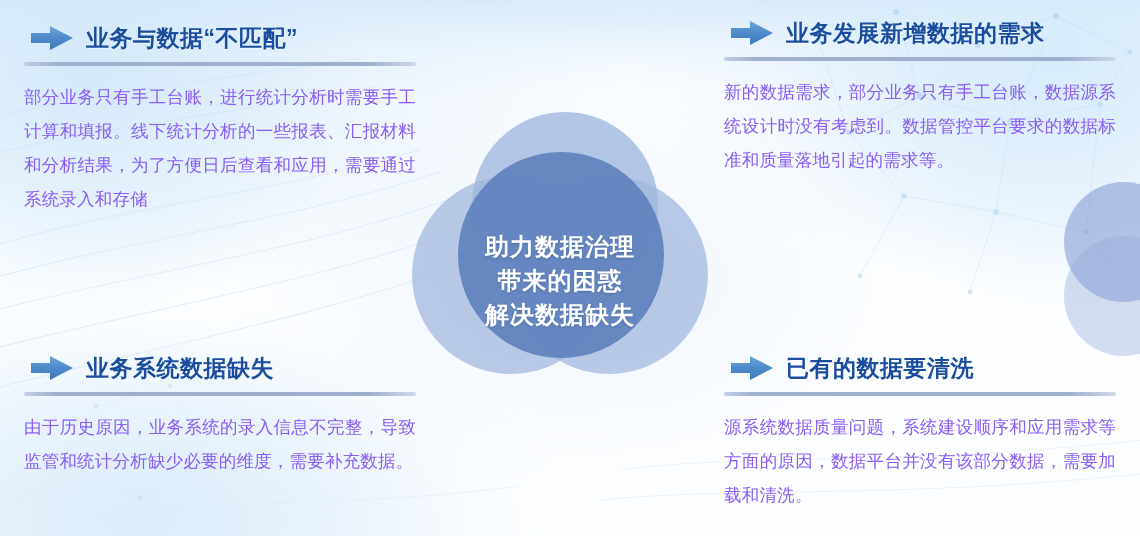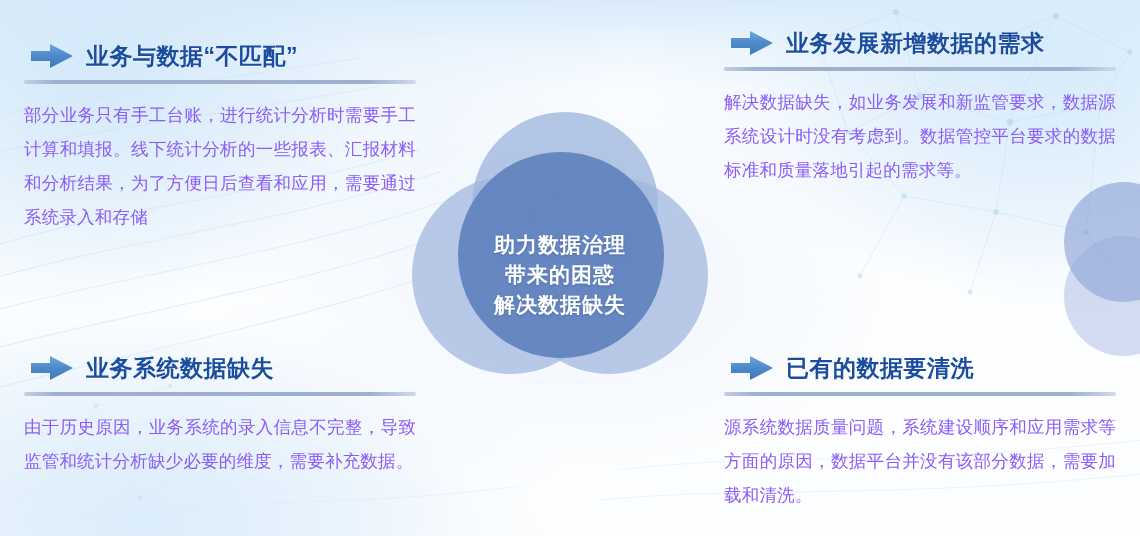--- a/index.html
+++ b/index.html
@@ -104,35 +104,35 @@
   .venn .c-left  { left: 0px;  top: 64px;  width: 198px; height: 198px; background: #9fb6dd; opacity: .72; }
   .venn .c-right { left: 98px; top: 64px;  width: 198px; height: 198px; background: #9fb6dd; opacity: .72; }
   .venn .c-core  { left: 46px; top: 40px;  width: 206px; height: 206px; background: #5f81bd; opacity: .92; }
 
   .venn-label {
     position: absolute;
     left: 0; right: 0;
     top: 118px;
     text-align: center;
     color: #ffffff;
-    font-size: 21px;
+    font-size: 24px;
     font-weight: bold;
     line-height: 1.42;
     letter-spacing: 1px;
     text-shadow: 0 1px 2px rgba(40,70,120,.35);
   }
   .venn-label span { display: block; }
 
   
   .panel {
     position: absolute;
     width: 392px;
   }
-  .panel.tl { left: 24px;  top: 36px; }
-  .panel.tr { left: 724px; top: 23px; }
+  .panel.tl { left: 24px;  top: 18px; }
+  .panel.tr { left: 724px; top: 13px; }
   .panel.bl { left: 24px;  top: 348px; }
   .panel.br { left: 724px; top: 348px; }
 
   .panel-head {
     display: flex;
     align-items: center;
     height: 40px;
   }
   .arrow-icon {
     width: 44px;
@@ -275,21 +275,21 @@
   </div>
 
   <div class="panel tr">
     <div class="panel-head">
       <svg class="arrow-icon" viewBox="0 0 44 26">
         <path d="M1 8 L20 8 L20 1 L43 13 L20 25 L20 18 L1 18 Z" fill="url(#ag1)"></path>
       </svg>
       <div class="panel-title">业务发展新增数据的需求</div>
     </div>
     <div class="panel-rule"></div>
-    <div class="panel-body">解决数据缺失，如业务发展和新监管要求，数据源系统设计时没有考虑到。数据管控平台要求的数据标准和质量落地引起的需求等。</div>
+    <div class="panel-body">新的数据需求，部分业务只有手工台账，数据源系统设计时没有考虑到。数据管控平台要求的数据标准和质量落地引起的需求等。</div>
   </div>
 
   <div class="panel br">
     <div class="panel-head">
       <svg class="arrow-icon" viewBox="0 0 44 26">
         <path d="M1 8 L20 8 L20 1 L43 13 L20 25 L20 18 L1 18 Z" fill="url(#ag1)"></path>
       </svg>
       <div class="panel-title">已有的数据要清洗</div>
     </div>
     <div class="panel-rule"></div>

